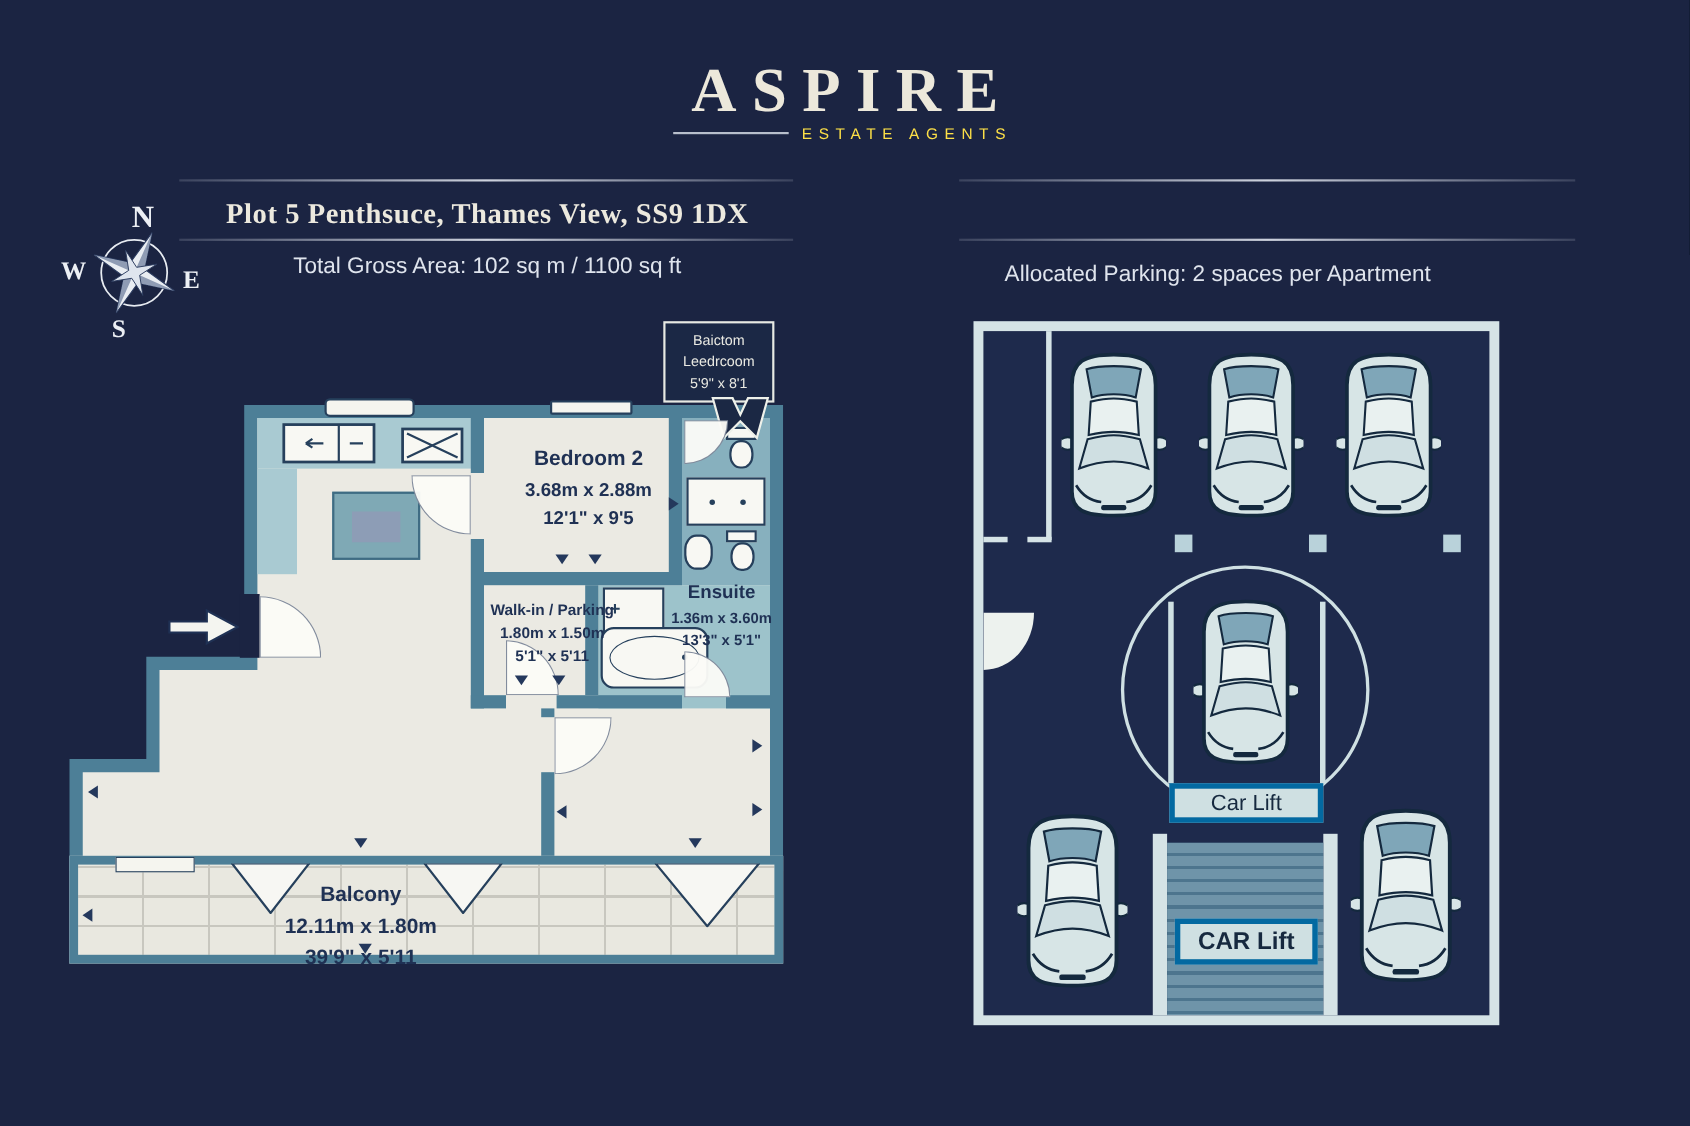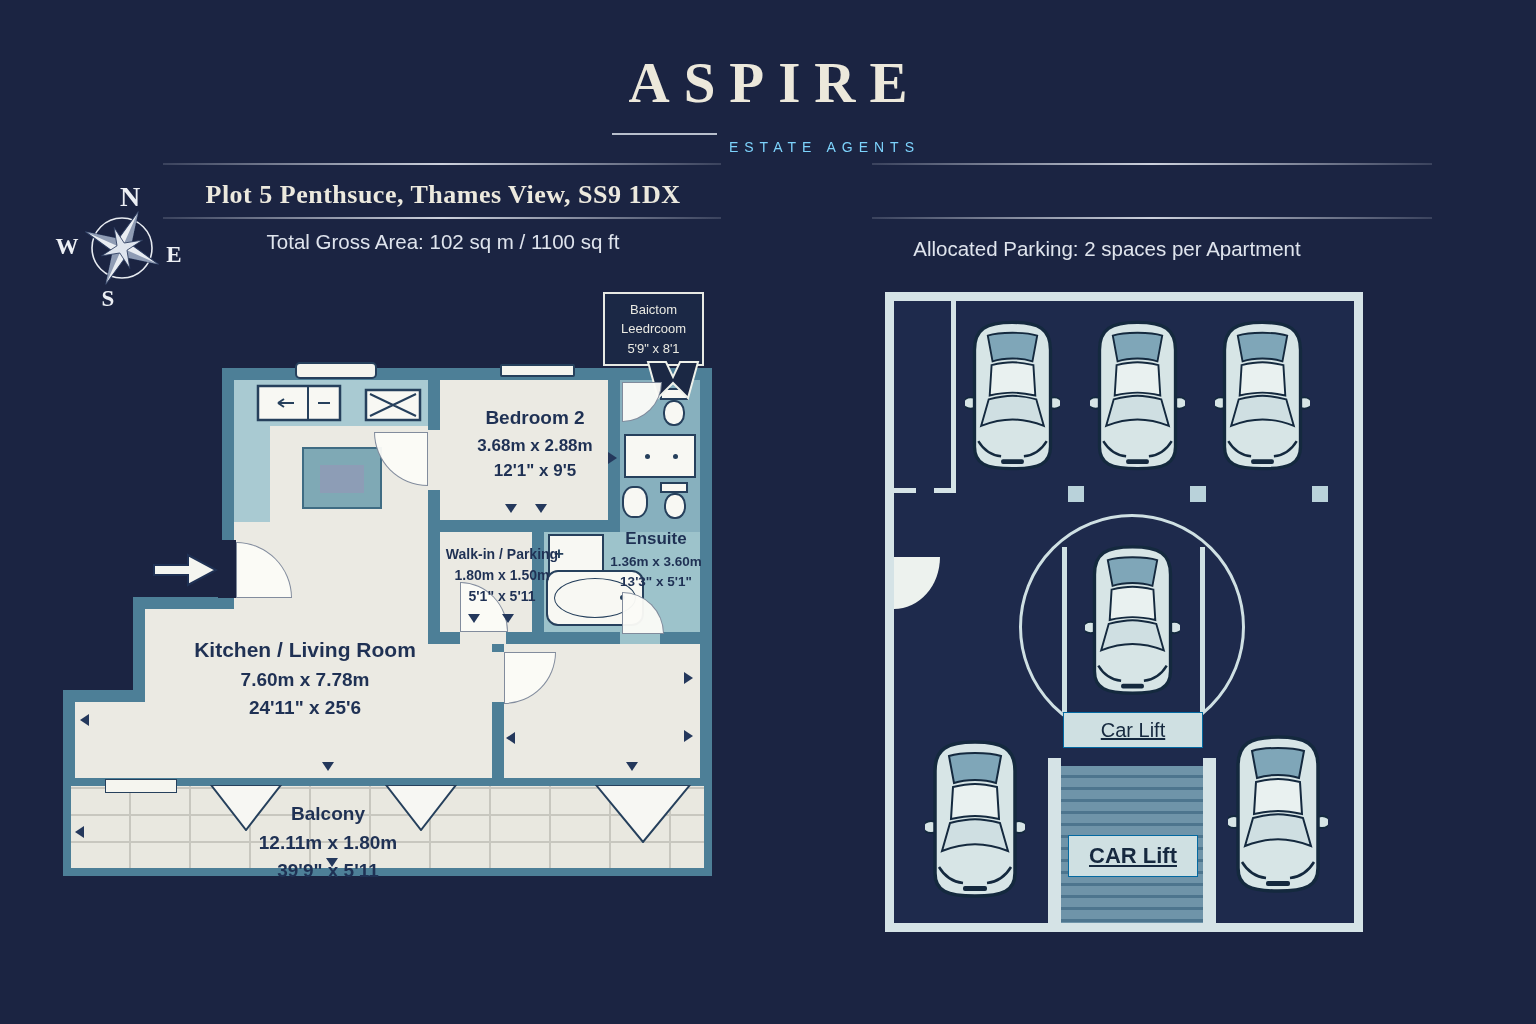--- a/index.html
+++ b/index.html
@@ -6,21 +6,21 @@
   .page{position:relative;width:1536px;height:1024px;background:#1b2442;overflow:hidden;
         font-family:"Liberation Sans","DejaVu Sans",sans-serif;}
   .abs{position:absolute;}
   .serif{font-family:"Liberation Serif","DejaVu Serif",serif;}
 
   
   .logo{left:0;right:0;top:50px;text-align:center;font-size:57px;font-weight:bold;
         letter-spacing:14px;text-indent:14px;color:#ece8db;}
   .tagline{left:612px;top:113px;width:308px;display:flex;align-items:center;gap:12px;}
   .tagline .tl-line{flex:1;height:2px;background:rgba(228,234,243,.78);}
-  .tagline .tl-text{font-size:14px;letter-spacing:6px;color:#7dd3fc;margin-top:26px;}
+  .tagline .tl-text{font-size:14px;letter-spacing:6px;color:#fde047;}
 
   .rule{position:absolute;height:2px;
         background:linear-gradient(90deg,rgba(236,240,248,.15),rgba(236,240,248,.85),rgba(236,240,248,.15));}
   .panel-title{position:absolute;text-align:center;font-weight:bold;font-size:26px;color:#ece9de;letter-spacing:.5px;}
   .panel-sub{position:absolute;text-align:center;font-size:20.5px;color:#dfe4ed;}
 
   
   .compass{left:52px;top:182px;}
 
   
@@ -62,21 +62,21 @@
                       repeating-linear-gradient(90deg,rgba(0,0,0,0) 0 58px,#c8c7bf 58px 60px);}
 
   
   .garage{left:885px;top:292px;width:478px;height:640px;background:#1e2a4c;}
   .g-frame{left:0;top:0;right:0;bottom:0;border:9px solid #d5e3e6;box-sizing:border-box;}
   .g-light{background:#d5e3e6;}
   .g-square{position:absolute;width:16px;height:16px;background:#b9d2da;}
   .g-circle{position:absolute;left:134px;top:222px;width:226px;height:226px;border:3px solid #cfe0e3;border-radius:50%;box-sizing:border-box;}
   .g-rail{position:absolute;width:5px;background:#cfe0e3;}
   .g-label{position:absolute;background:#cfe0e2;color:#16293f;display:flex;align-items:center;justify-content:center;
-           font-weight:bold;border:1px solid #0369a1;box-sizing:border-box;text-decoration:underline;}
+           font-weight:bold;border:5px solid #0369a1;box-sizing:border-box;}
   .ramp-rail{position:absolute;width:13px;background:#d5e3e6;}
   .ramp-deck{position:absolute;background:repeating-linear-gradient(180deg,#6f94a9 0 9px,#4d758e 9px 12px);}
   .car{position:absolute;}
 </style>
 </head>
 <body>
 
 <div class="page">
 
   <svg width="0" height="0" style="position:absolute" aria-hidden="true">
@@ -221,25 +221,20 @@
     <div class="room-label" style="left:366px;top:176px;width:152px;">
       <div class="rl-n2">Walk-in / Parking</div>
       <div class="rl-d2">1.80m x 1.50m</div>
       <div class="rl-d2">5'1" x 5'11</div>
     </div>
     <div class="room-label" style="left:538px;top:158px;width:116px;">
       <div class="rl-n3">Ensuite</div>
       <div class="rl-d3">1.36m x 3.60m</div>
       <div class="rl-d3">13'3" x 5'1"</div>
     </div>
-    <div class="room-label" style="left:120px;top:266px;width:250px;">
-      <div class="rl-n4">Kitchen / Living Room</div>
-      <div class="rl-d4">7.60m x 7.78m</div>
-      <div class="rl-d4">24'11" x 25'6</div>
-    </div>
 
     <div class="abs balcony">
       <svg style="position:absolute;left:139px;top:-1px;" width="72" height="46">
         <polygon points="1,0 71,0 36,45" fill="#f7f7f3" stroke="#26405c" stroke-width="2"></polygon>
       </svg>
       <svg style="position:absolute;left:314px;top:-1px;" width="72" height="46">
         <polygon points="1,0 71,0 36,45" fill="#f7f7f3" stroke="#26405c" stroke-width="2"></polygon>
       </svg>
       <svg style="position:absolute;left:524px;top:-1px;" width="96" height="58">
         <polygon points="1,0 95,0 48,57" fill="#f7f7f3" stroke="#26405c" stroke-width="2"></polygon>

